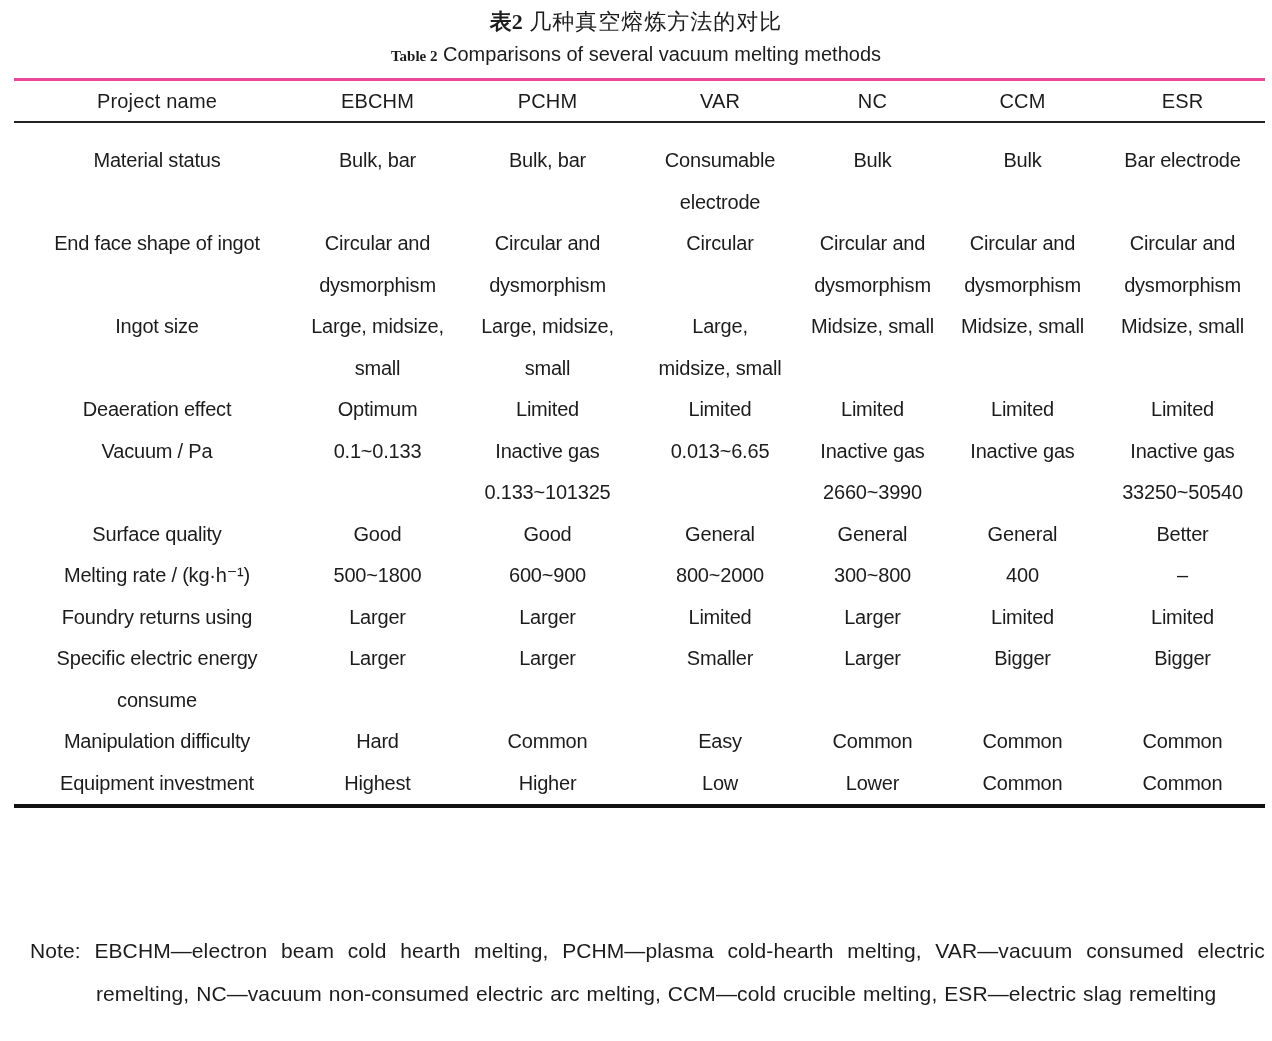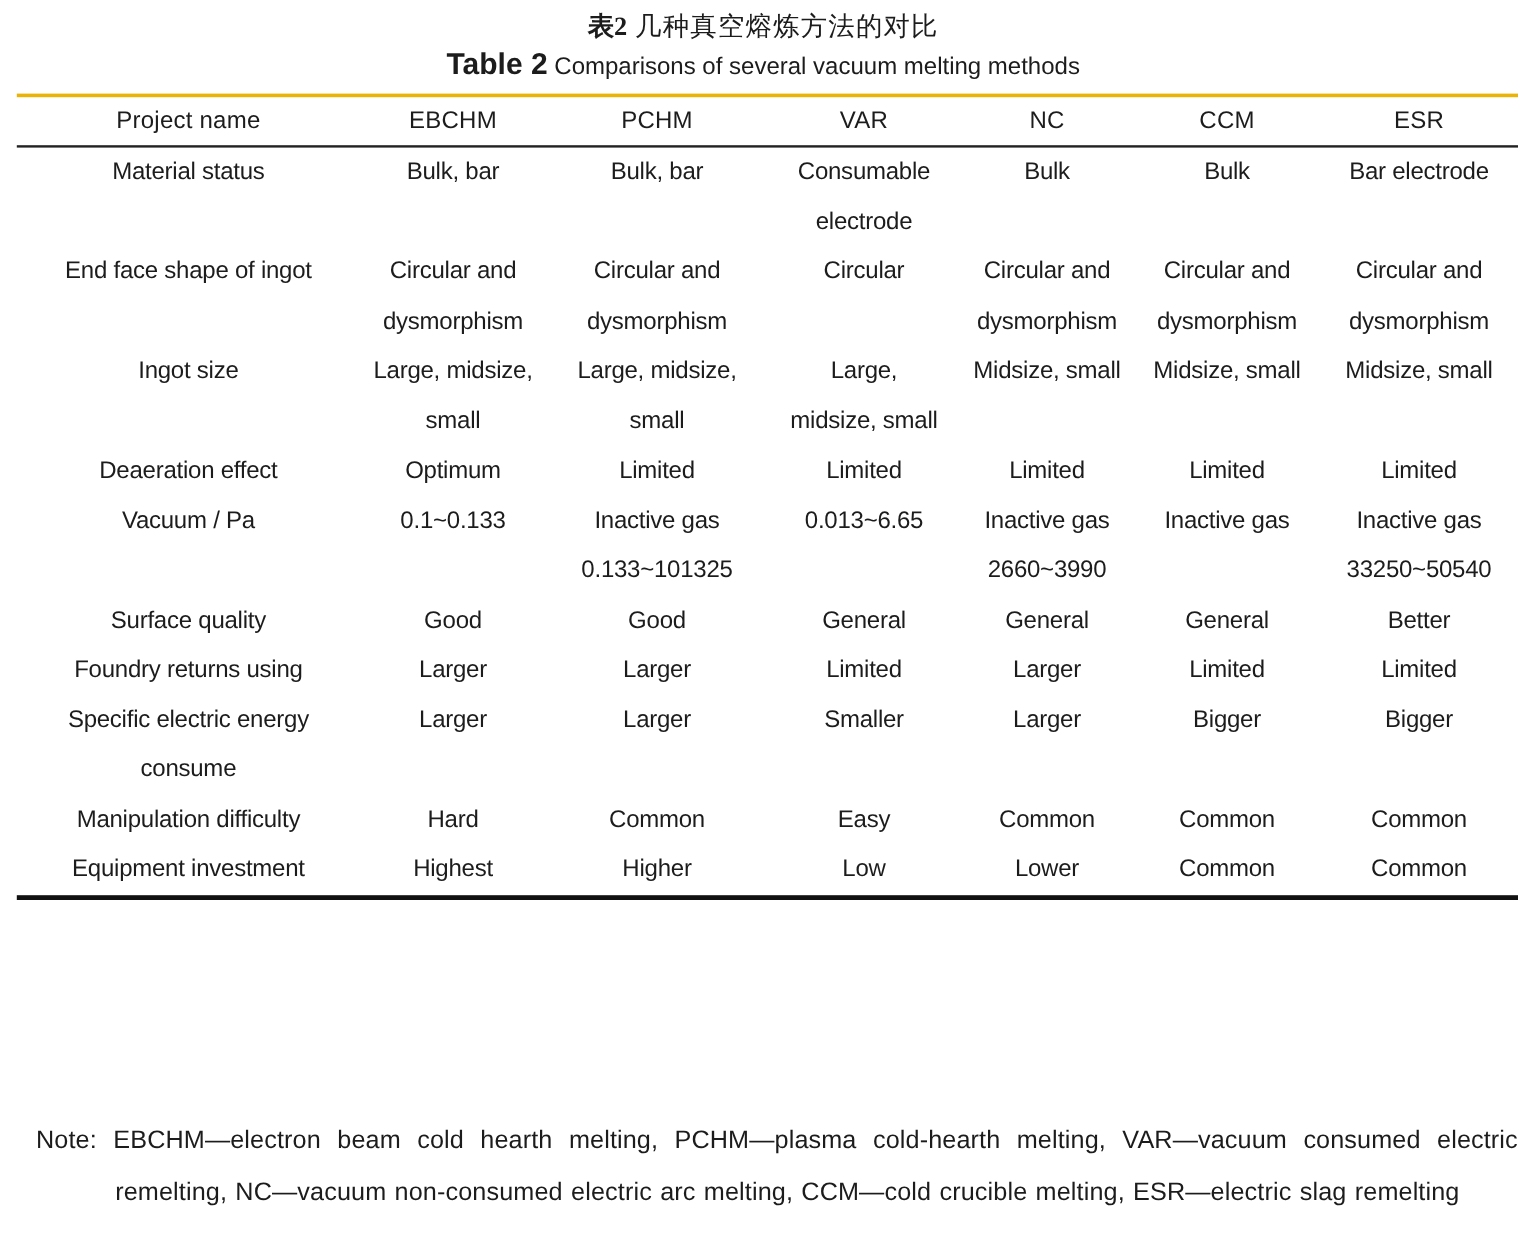--- a/index.html
+++ b/index.html
@@ -33,34 +33,34 @@
     line-height: 32px;
     letter-spacing: 1px;
   }
   .caption-zh .bold-prefix { font-weight: 700; letter-spacing: 0; }
   .caption-en {
     font-size: 20px;
     line-height: 30px;
     margin-top: 1px;
   }
   .caption-en .bold-prefix {
-    font-family: Liberation Sans, sans-serif;
+    font-family: Liberation Serif, serif;
     font-weight: 700;
-    font-size: 25px;
+    font-size: 15px;
   }
 
   
   table.cmp {
     position: absolute;
     left: 14px;
     top: 78px;
     width: 1251px;
     table-layout: fixed;
     border-collapse: collapse;
-    border-top: 3px solid #eab308;
+    border-top: 3px solid #ec4899;
     border-bottom: 4px solid #111;
   }
   table.cmp th {
     font-weight: 400;
     font-size: 20px;
     height: 40px;
     padding: 0;
     text-align: center;
     vertical-align: middle;
     border-bottom: 2px solid #222;
@@ -68,21 +68,21 @@
   }
   table.cmp td {
     font-size: 20px;
     line-height: 41.5px;
     padding: 0;
     text-align: center;
     vertical-align: top;
     white-space: pre-line;
     letter-spacing: -0.2px;
   }
-  tbody tr:first-child td { padding-top: 0; }
+  tbody tr:first-child td { padding-top: 17px; }
 
   
   .note {
     position: absolute;
     left: 30px;
     top: 929px;
     width: 1212px;
     font-size: 21px;
     line-height: 43px;
     text-align: justify;
@@ -189,20 +189,29 @@
         <tr>
     <td class="rowlabel">Surface quality</td>
     <td>Good</td>
     <td>Good</td>
     <td>General</td>
     <td>General</td>
     <td>General</td>
     <td>Better</td>
   </tr>
         <tr>
+    <td class="rowlabel">Melting rate / (kg·h⁻¹)</td>
+    <td>500~1800</td>
+    <td>600~900</td>
+    <td>800~2000</td>
+    <td>300~800</td>
+    <td>400</td>
+    <td>–</td>
+  </tr>
+        <tr>
     <td class="rowlabel">Foundry returns using</td>
     <td>Larger</td>
     <td>Larger</td>
     <td>Limited</td>
     <td>Larger</td>
     <td>Limited</td>
     <td>Limited</td>
   </tr>
         <tr>
     <td class="rowlabel">Specific electric energy

